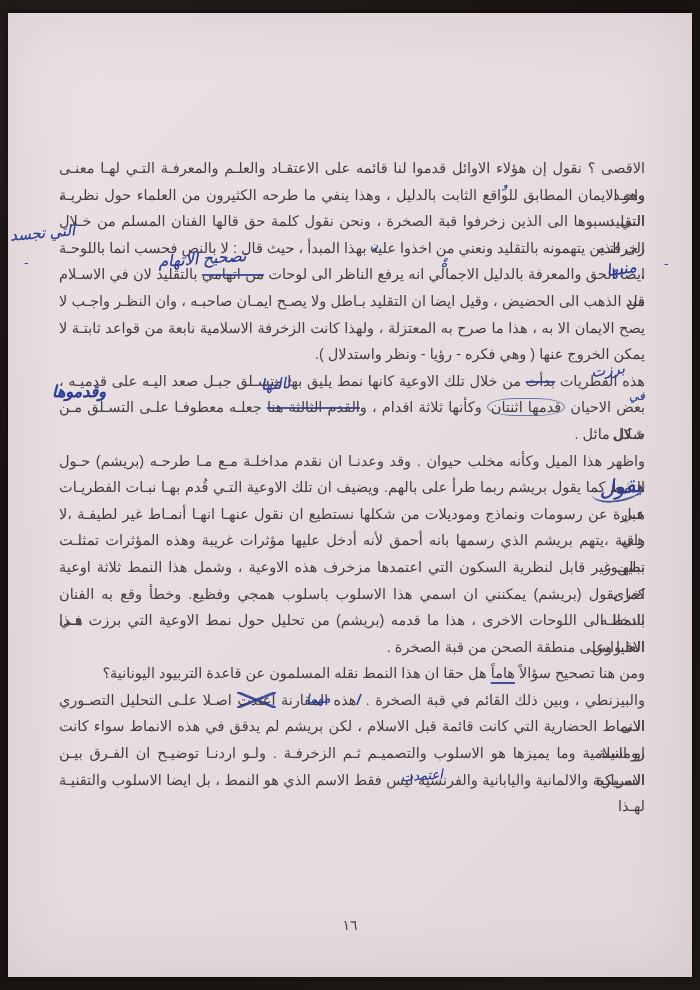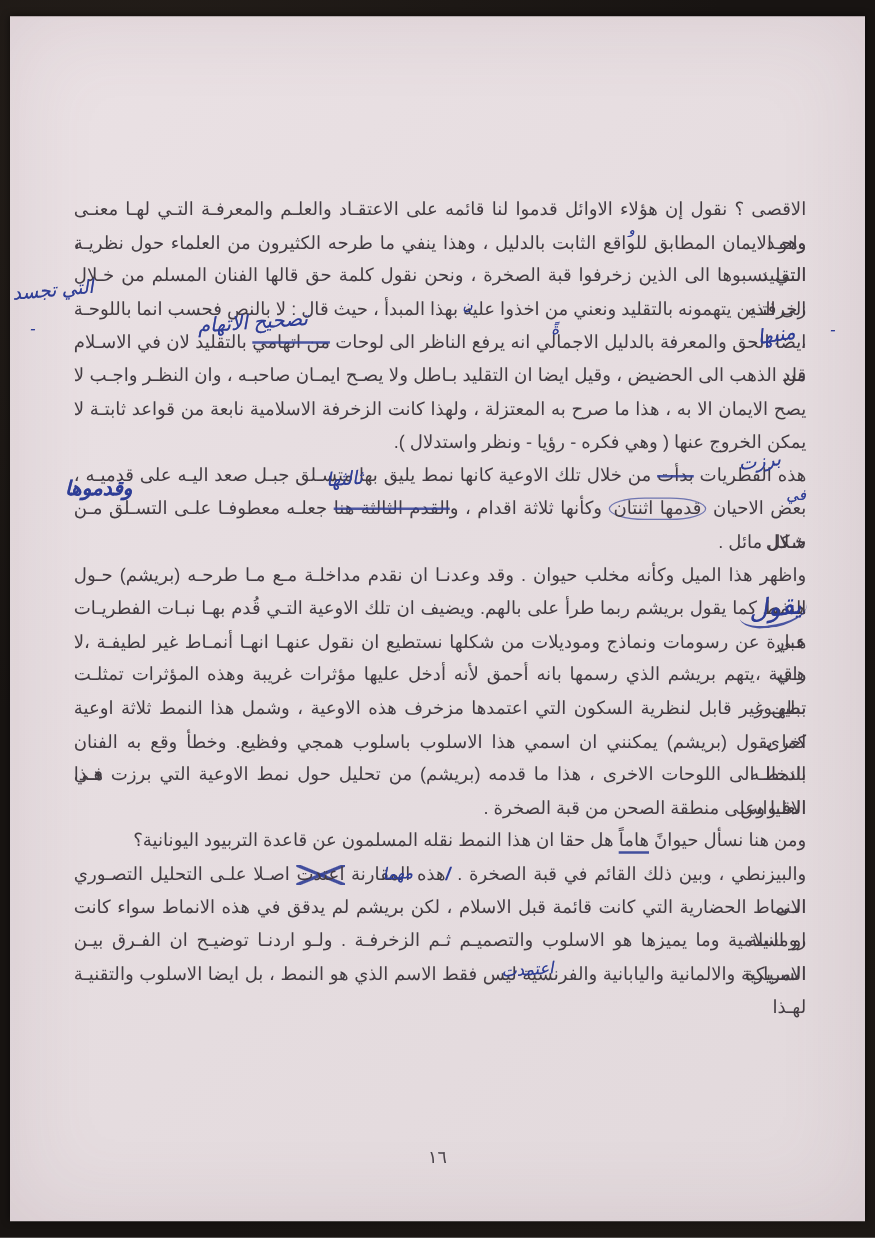--- a/index.html
+++ b/index.html
@@ -80,21 +80,21 @@
       <div class="tl"><span>بعض الاحيان </span><span class="circ">قدمها اثنتان</span><span> وكأنها ثلاثة اقدام ، و</span><span class="st">القدم الثالثة هنا</span><span> جعلـه معطوفـا علـى التسـلق مـن خـلال</span></div>
       <div class="tl end">شكل مائل .</div>
       <div class="tl">واظهر هذا الميل وكأنه مخلب حيوان . وقد وعدنـا ان نقدم مداخلـة مـع مـا طرحـه (بريشم) حـول هـذه</div>
       <div class="tl">النمط كما يقول بريشم ربما طرأ على بالهم. ويضيف ان تلك الاوعية التـي قُدم بهـا نبـات الفطريـات هـي</div>
       <div class="tl">عبارة عن رسومات ونماذج وموديلات من شكلها نستطيع ان نقول عنهـا انهـا أنمـاط غير لطيفـة ،لا هـي</div>
       <div class="tl">راقية ،يتهم بريشم الذي رسمها بانه أحمق لأنه أدخل عليها مؤثرات غريبة وهذه المؤثرات تمثلـت بظهـور</div>
       <div class="tl">تباين غير قابل لنظرية السكون التي اعتمدها مزخرف هذه الاوعية ، وشمل هذا النمط ثلاثة اوعية اخرى</div>
       <div class="tl">كما يقول (بريشم) يمكنني ان اسمي هذا الاسلوب باسلوب همجي وفظيع. وخطأ وقع به الفنان بادخالـه هـذا</div>
       <div class="tl">النمط الى اللوحات الاخرى ، هذا ما قدمه (بريشم) من تحليل حول نمط الاوعية التي برزت فـي الاقـواس</div>
       <div class="tl end">العليا وعلى منطقة الصحن من قبة الصخرة .</div>
-      <div class="tl end"><span>ومن هنا نسأل حيوانً </span><span class="ul">هاماً</span><span> هل حقا ان هذا النمط نقله المسلمون عن قاعدة التربيود اليونانية؟</span></div>
+      <div class="tl end"><span>ومن هنا تصحيح سؤالاً </span><span class="ul">هاماً</span><span> هل حقا ان هذا النمط نقله المسلمون عن قاعدة التربيود اليونانية؟</span></div>
       <div class="tl"><span>والبيزنطي ، وبين ذلك القائم في قبة الصخرة . </span><span class="hand-inline">/</span><span>هذه المقارنة </span><span class="stx">اعتدت</span><span> اصـلا علـى التحليل التصـوري الـى</span></div>
       <div class="tl">الانماط الحضارية التي كانت قائمة قبل الاسلام ، لكن بريشم لم يدقق في هذه الانماط سواء كانت رومانيـة</div>
       <div class="tl">او اسلامية وما يميزها هو الاسلوب والتصميـم ثـم الزخرفـة . ولـو اردنـا توضيـح ان الفـرق بيـن السـيارة</div>
       <div class="tl">الامريكية والالمانية واليابانية والفرنسية ليس فقط الاسم الذي هو النمط ، بل ايضا الاسلوب والتقنيـة لهـذا</div>
     </div>
 
     <div class="ann" style="left:495px;top:166px;font-size:10px;">و</div>
     <div class="ann" style="left:2px;top:212px;font-size:15px;transform:rotate(-5deg);">التي تجسد</div>
     <div class="ann" style="left:16px;top:243px;font-size:13px;">-</div>
     <div class="ann" style="left:656px;top:244px;font-size:13px;">-</div>

